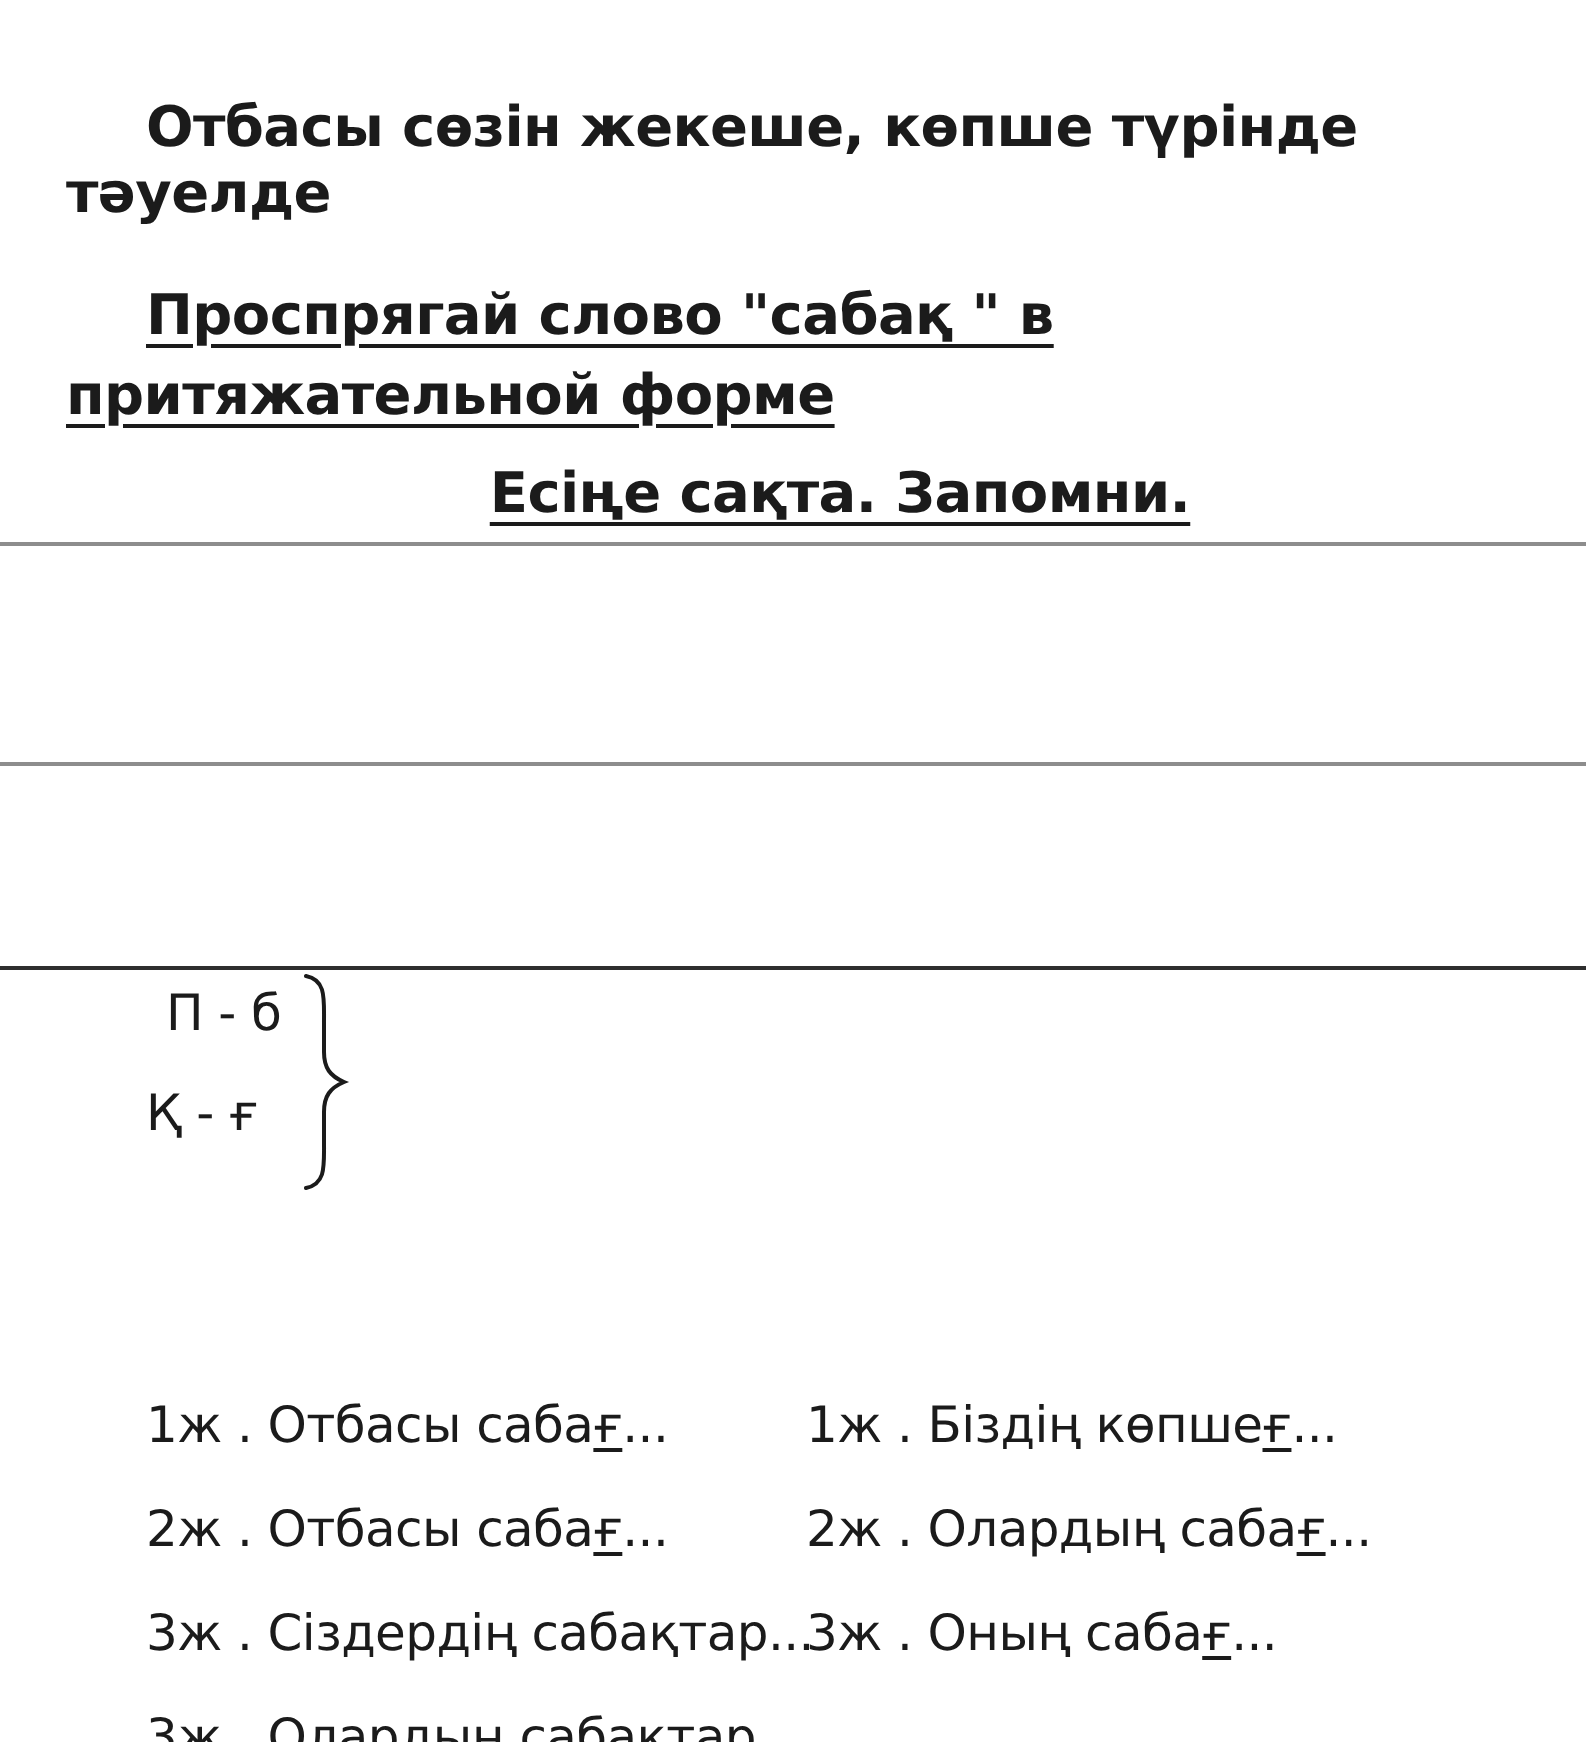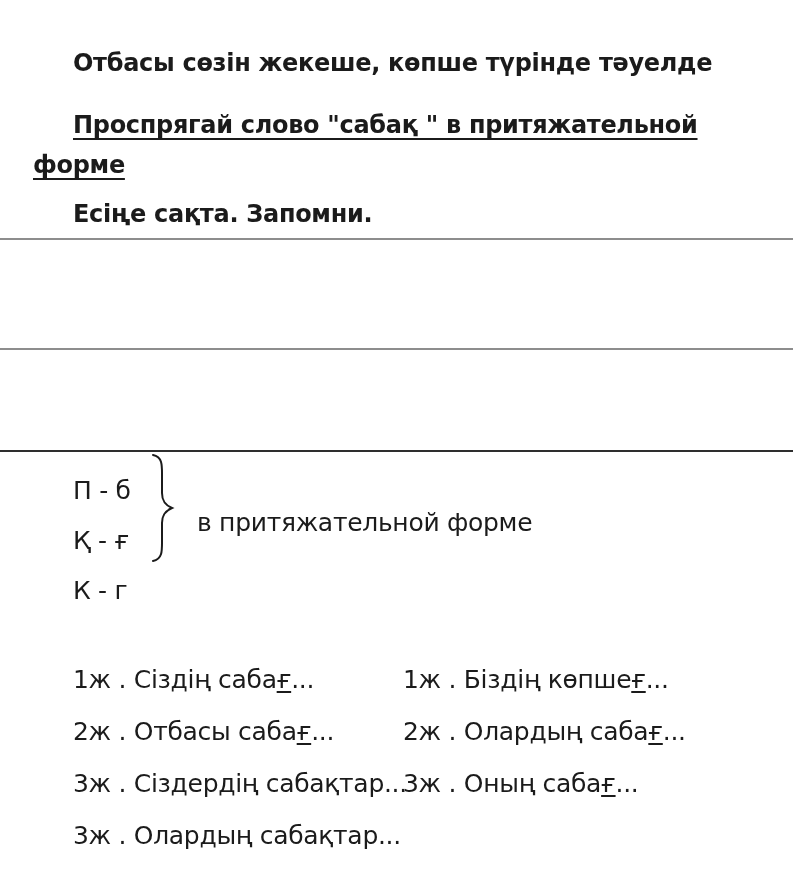--- a/index.html
+++ b/index.html
@@ -9,53 +9,55 @@
     background: #ffffff;
     color: #1b1b1b;
     font-family: "DejaVu Sans", "Liberation Sans", sans-serif;
     position: relative;
     overflow: hidden;
   }
   .top-text { padding: 47px 26px 0 33px; }
   .task {
     margin: 0;
     font-weight: bold;
-    font-size: 24px;
+    font-size: 28px;
     text-indent: 40px;
     letter-spacing: -0.3px;
   }
   .task1 { line-height: 33px; }
   .task2 {
     margin-top: 25px;
     line-height: 40px;
     text-decoration: underline;
     text-decoration-thickness: 2px;
     text-underline-offset: 5px;
   }
   .task3 {
     margin-top: 9px;
     line-height: 40px;
+    text-decoration: underline;
     text-decoration-thickness: 2px;
     text-underline-offset: 5px;
+    text-align: center;
   }
   .divider { height: 2px; width: 100%; border: 0; margin: 0; }
   .divider.gray { background: #8d8d8d; }
   .divider.dark { background: #2e2e2e; }
   #divider-1 { margin-top: 4px; }
   #divider-2 { margin-top: 108px; }
   #divider-3 { margin-top: 100px; }
 
   .rules {
     position: relative;
     height: 213px;
     padding-left: 73px;
     font-size: 25px;
   }
   .rule-item { margin: 0; line-height: 29px; letter-spacing: -0.3px; }
-  .rule-item.first { padding-top: 24px; }
+  .rule-item.first { padding-top: 7px; margin-left: 10px; }
   .rule-item + .rule-item { margin-top: 21px; }
   .brace {
     position: absolute;
     left: 151px; top: 1px;
     width: 24px; height: 110px;
   }
   .rules-note {
     position: absolute;
     left: 197px; top: 56px;
     font-size: 25px;
@@ -88,31 +90,29 @@
   <p class="task task3">Есіңе сақта. Запомни.</p>
 </section>
 
 <div id="divider-1" class="divider gray"></div>
 <div id="divider-2" class="divider gray"></div>
 <div id="divider-3" class="divider dark"></div>
 
 <section class="rules">
   <p class="rule-item first">П - б</p>
   <p class="rule-item">Қ - ғ</p>
-  <p class="rule-item">К - г</p>
   <span class="brace">
     <svg width="24" height="110" viewBox="0 0 24 110" xmlns="http://www.w3.org/2000/svg">
       <path d="M2,2 C12,4 11,13 11,25 L11,40 C11,48 14,52 21,55 C14,58 11,62 11,70 L11,85 C11,97 12,106 2,108" fill="none" stroke="#1b1b1b" stroke-width="2" stroke-linecap="round"></path>
     </svg>
   </span>
-  <span class="rules-note">в притяжательной форме</span>
 </section>
 
 <section class="lists">
-  <p class="conj"><span>1ж . Сіздің саба</span><span class="u">ғ</span><span>...</span></p>
+  <p class="conj"><span>1ж . Отбасы саба</span><span class="u">ғ</span><span>...</span></p>
   <p class="conj"><span>1ж . Біздің көпше</span><span class="u">ғ</span><span>...</span></p>
 
   <p class="conj"><span>2ж . Отбасы саба</span><span class="u">ғ</span><span>...</span></p>
 
   <p class="conj"><span>2ж . Олардың саба</span><span class="u">ғ</span><span>...</span></p>
   <p class="conj"><span>3ж . Сіздердің сабақтар</span><span class="u"></span><span>...</span></p>
 
   <p class="conj"><span>3ж . Оның саба</span><span class="u">ғ</span><span>...</span></p>
   <p class="conj"><span>3ж . Олардың сабақтар</span><span class="u"></span><span>...</span></p>
 </section>

